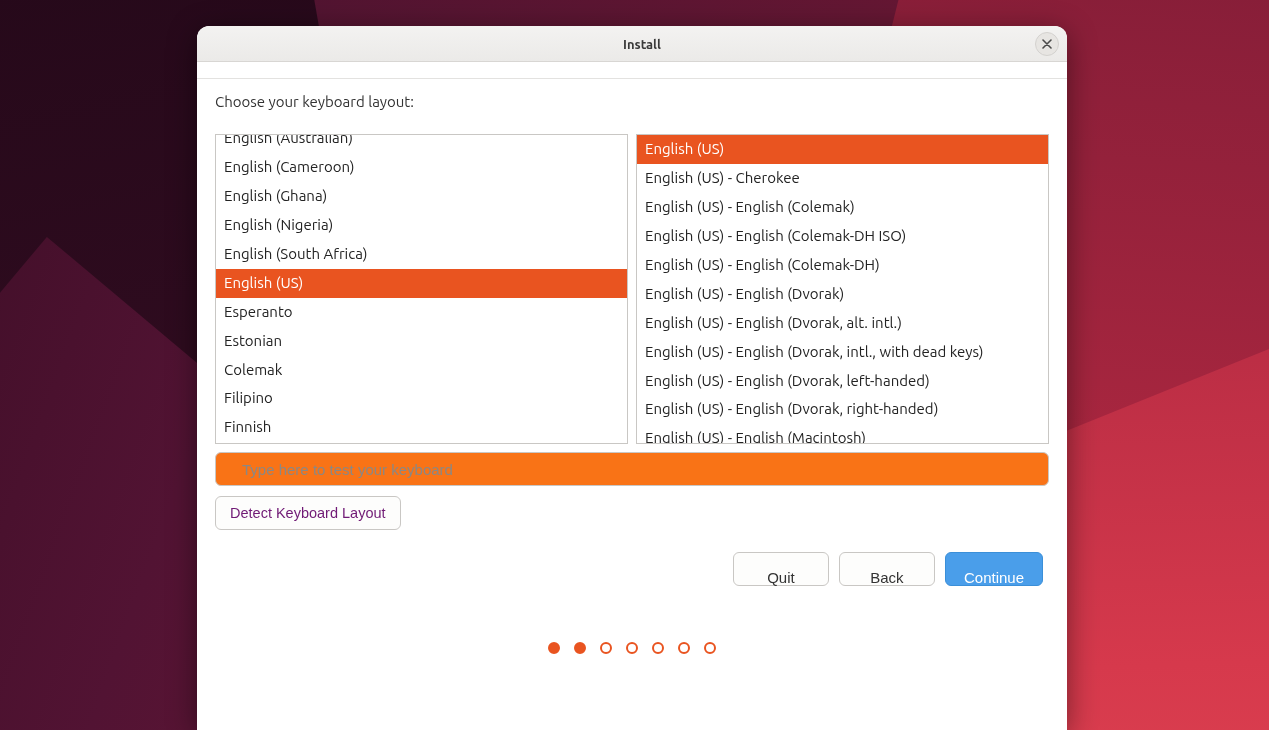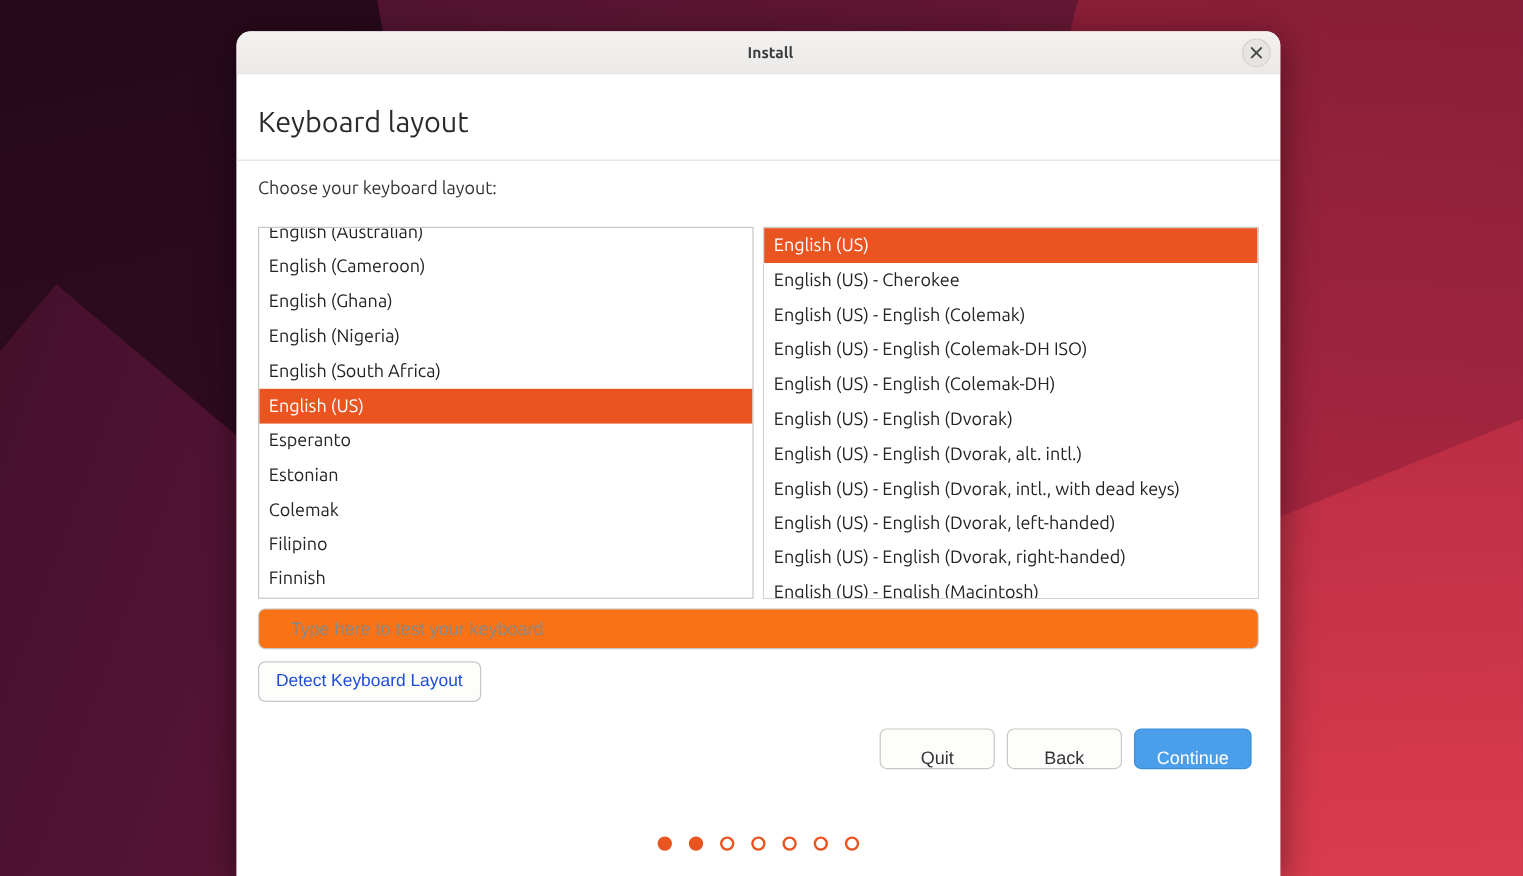--- a/index.html
+++ b/index.html
@@ -87,21 +87,21 @@
   .test-input::placeholder { color:#8a8885; }
 
   .detect-btn {
     margin-top:10px;
     height:34px;
     padding:0 14px;
     border:1px solid #c9c7c4;
     border-radius:6px;
     background:#fdfdfc;
     font-size:14.5px;
-    color:#1d4ed8;
+    color:#701a75;
     cursor:pointer;
   }
 
   .footer-buttons {
     margin-top:22px;
     display:flex;
     justify-content:flex-end;
     gap:10px;
     padding-right:6px;
   }
@@ -152,21 +152,20 @@
   <div class="titlebar">
     <span class="title">Install</span>
     <div class="close-btn">
       <svg width="10" height="10" viewBox="0 0 10 10">
           <path d="M1 1 L9 9 M9 1 L1 9" stroke="#4a4a4a" stroke-width="1.6" stroke-linecap="round"></path>
         </svg>
     </div>
   </div>
 
   <div class="content">
-    <h1 class="page-title">Keyboard layout</h1>
     <div class="divider"></div>
     <div class="prompt">Choose your keyboard layout:</div>
 
     <div class="lists">
       <div class="listbox" id="list-left">
           <div class="item clipped-top">English (Australian)</div>
           <div class="item">English (Cameroon)</div>
           <div class="item">English (Ghana)</div>
           <div class="item">English (Nigeria)</div>
           <div class="item">English (South Africa)</div>

